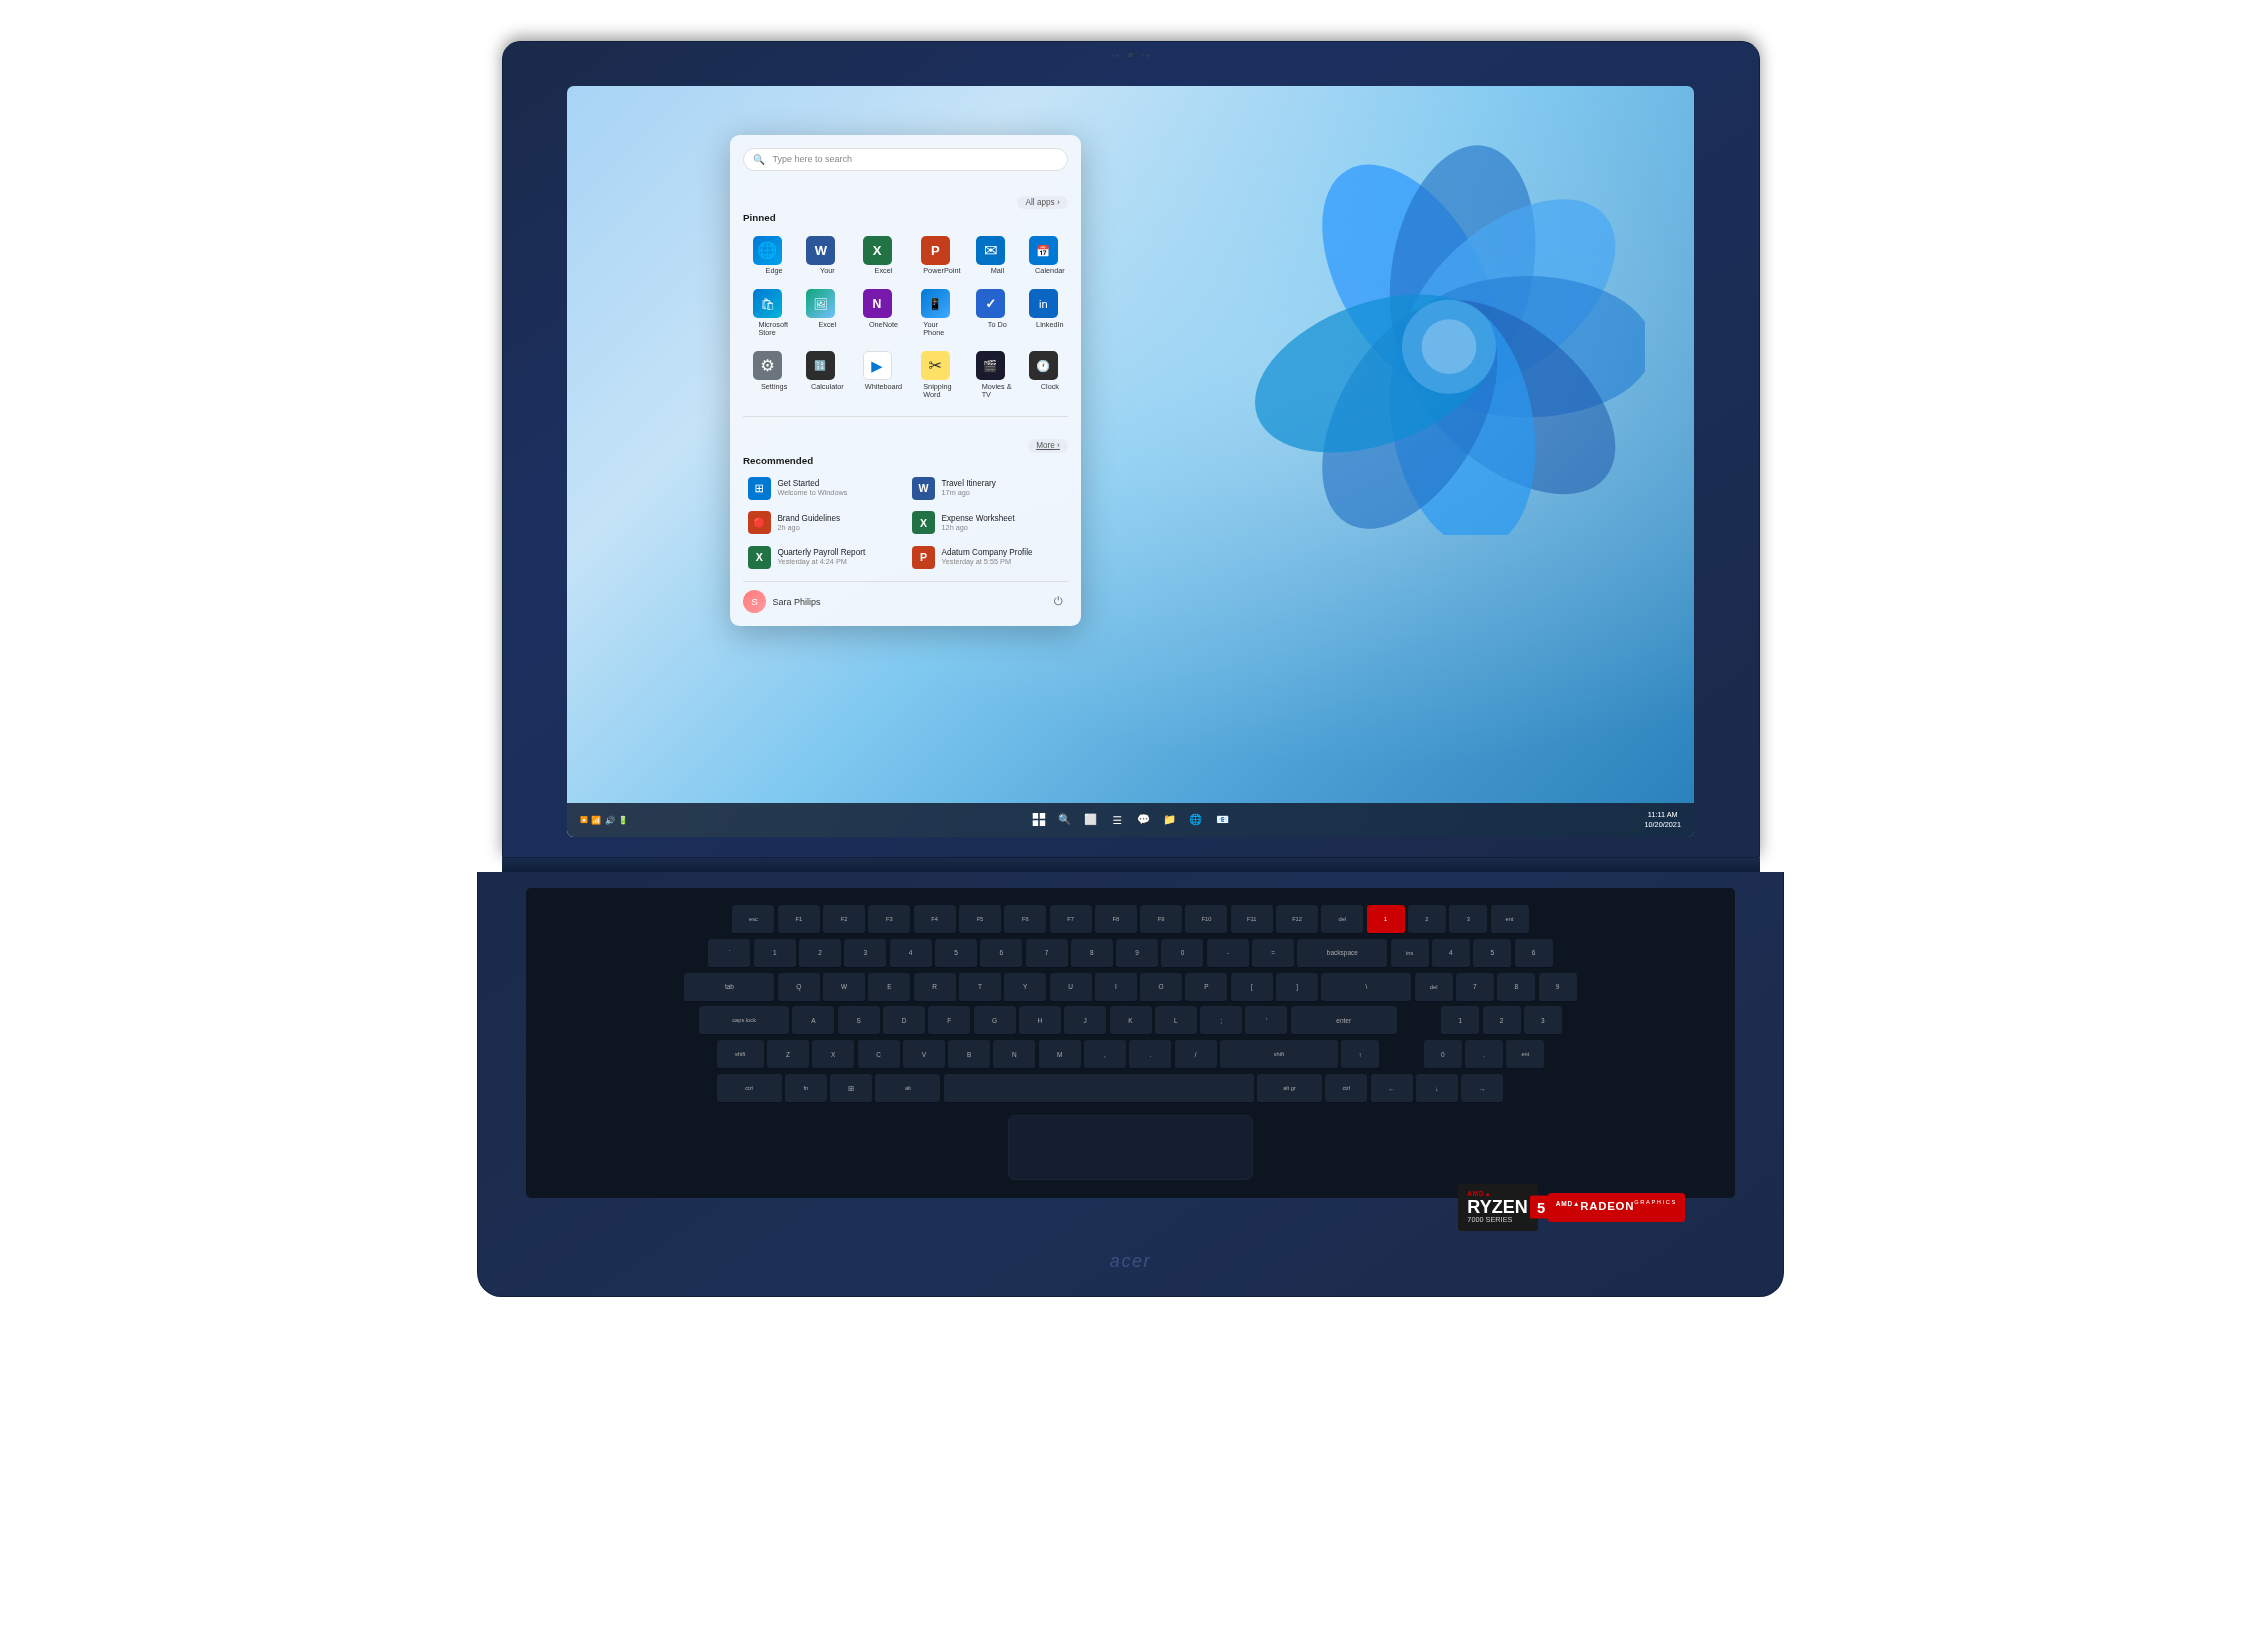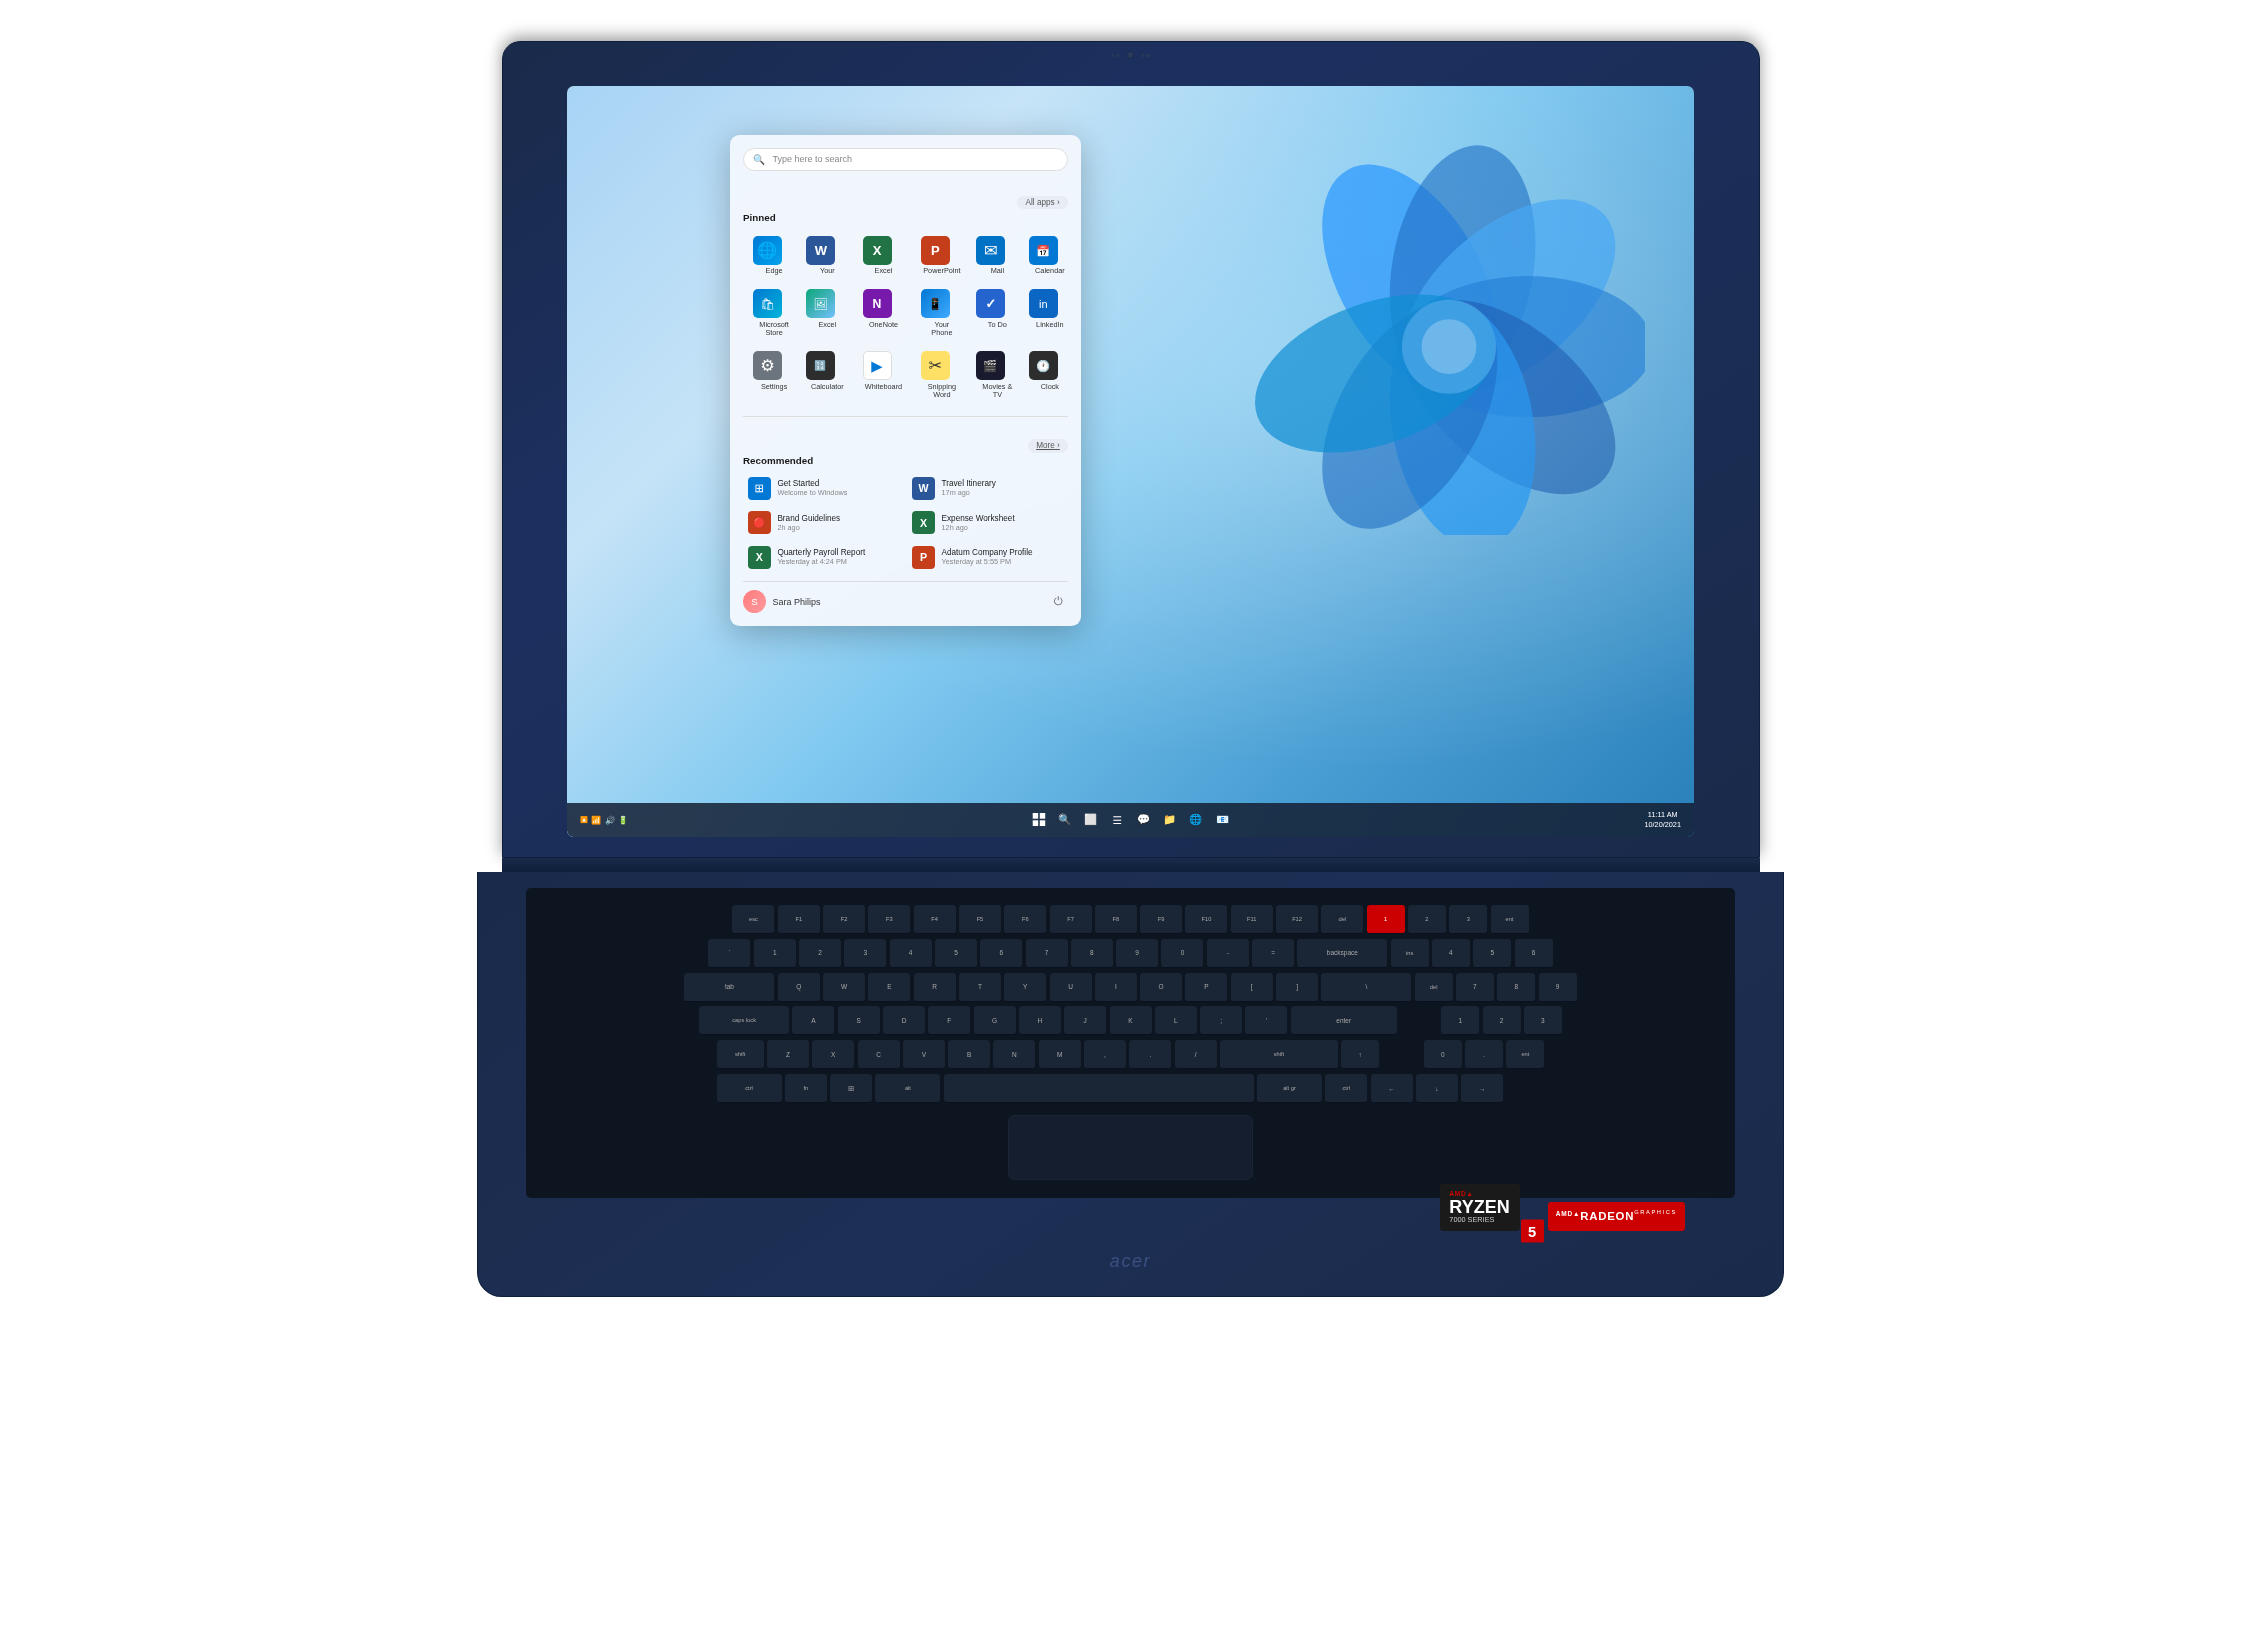--- a/index.html
+++ b/index.html
@@ -182,21 +182,21 @@
       display: flex;
       align-items: center;
       justify-content: center;
       font-size: 16.3px;
       margin-bottom: 2.4px;
     }
 
     .app-label {
       font-size: 7.3px;
       color: #333;
-      text-align: center;
+      text-align: left;
       line-height: 1.2;
       padding-left: 13px;
     }
 
     
     .icon-edge { background: linear-gradient(135deg, #0078d4, #00a2ed); color: white; }
     .icon-word { background: #2b579a; color: white; }
     .icon-excel { background: #217346; color: white; }
     .icon-powerpoint { background: #c43e1c; color: white; }
     .icon-mail { background: #0072c6; color: white; }
@@ -469,22 +469,22 @@
       letter-spacing: 1.6px;
       font-weight: 300;
     }
 
     
     .amd-badge {
       position: absolute;
       bottom: 65px;
       right: 98px;
       display: flex;
-      gap: 14px;
-      align-items: flex-end;
+      gap: 5px;
+      align-items: center;
     }
 
     .amd-ryzen {
       background: #1a1a1a;
       color: white;
       padding: 6.5px 9.8px;
       border-radius: 3.3px;
       font-size: 8.2px;
       line-height: 1.2;
     }

